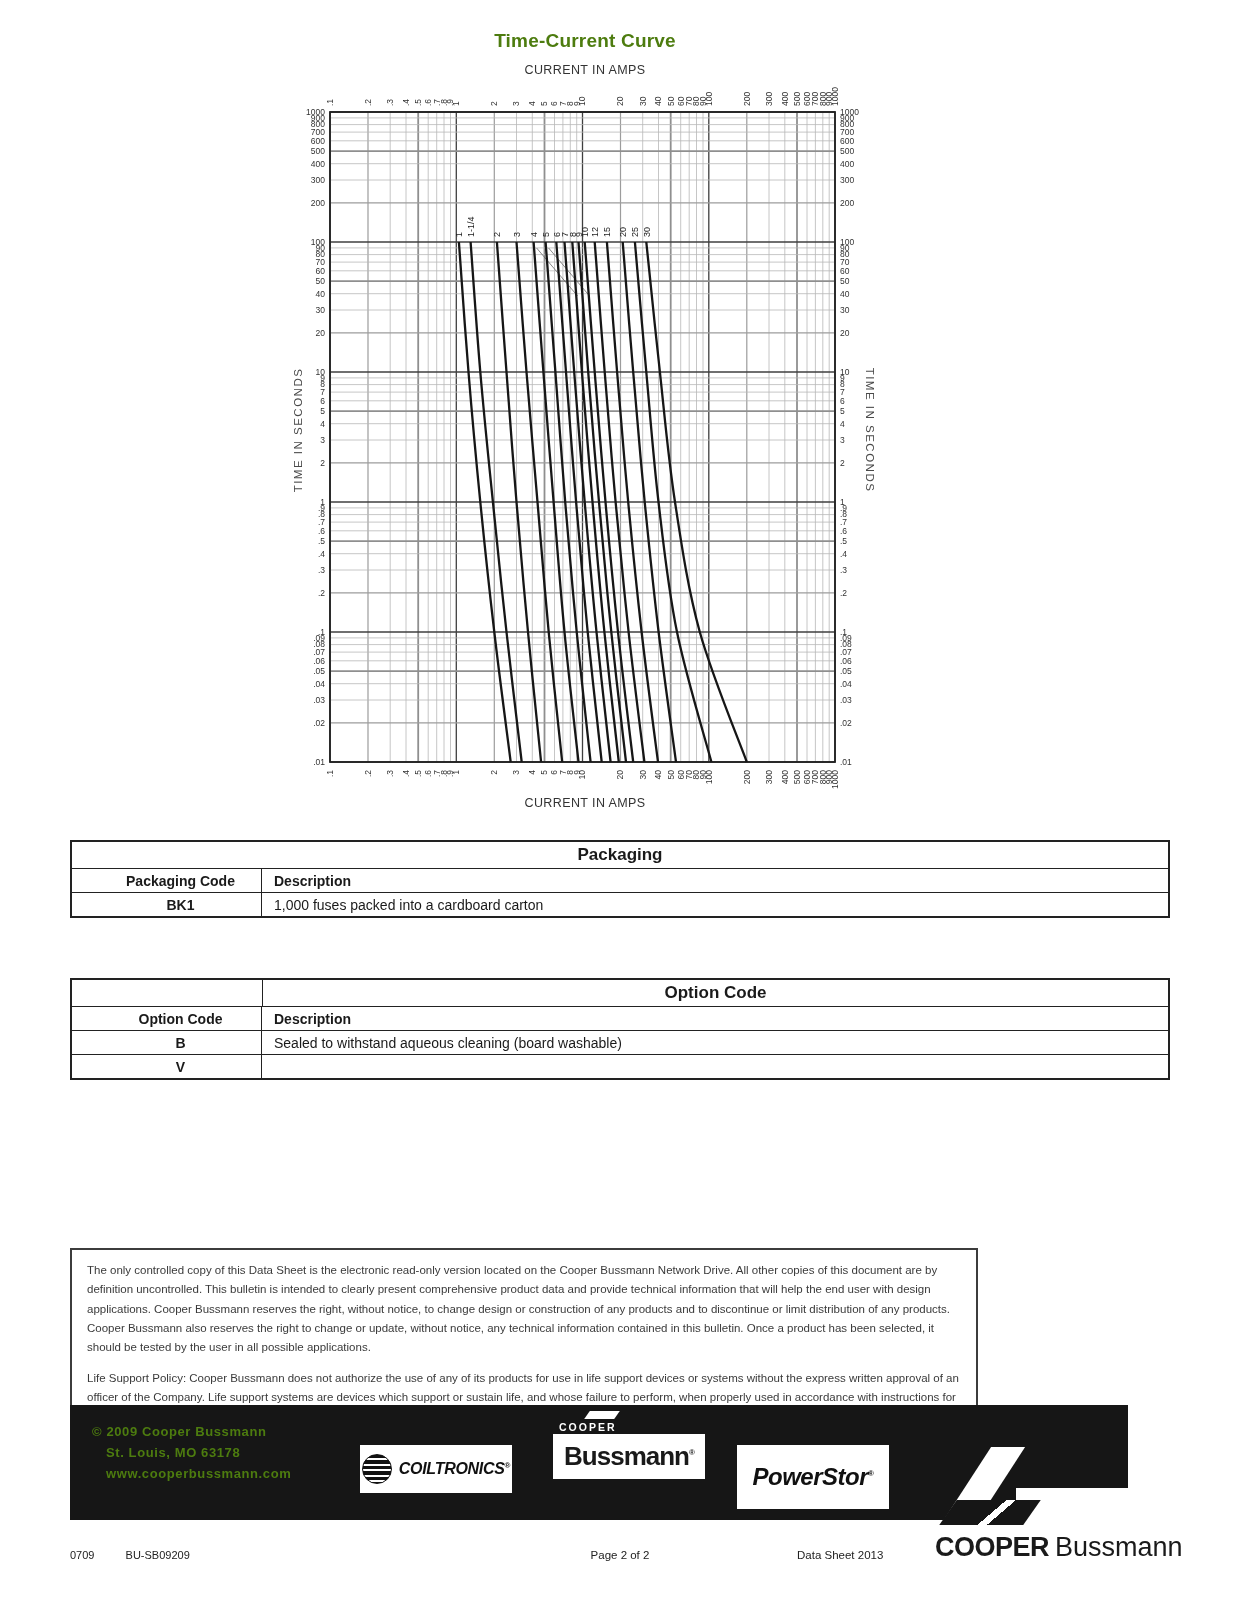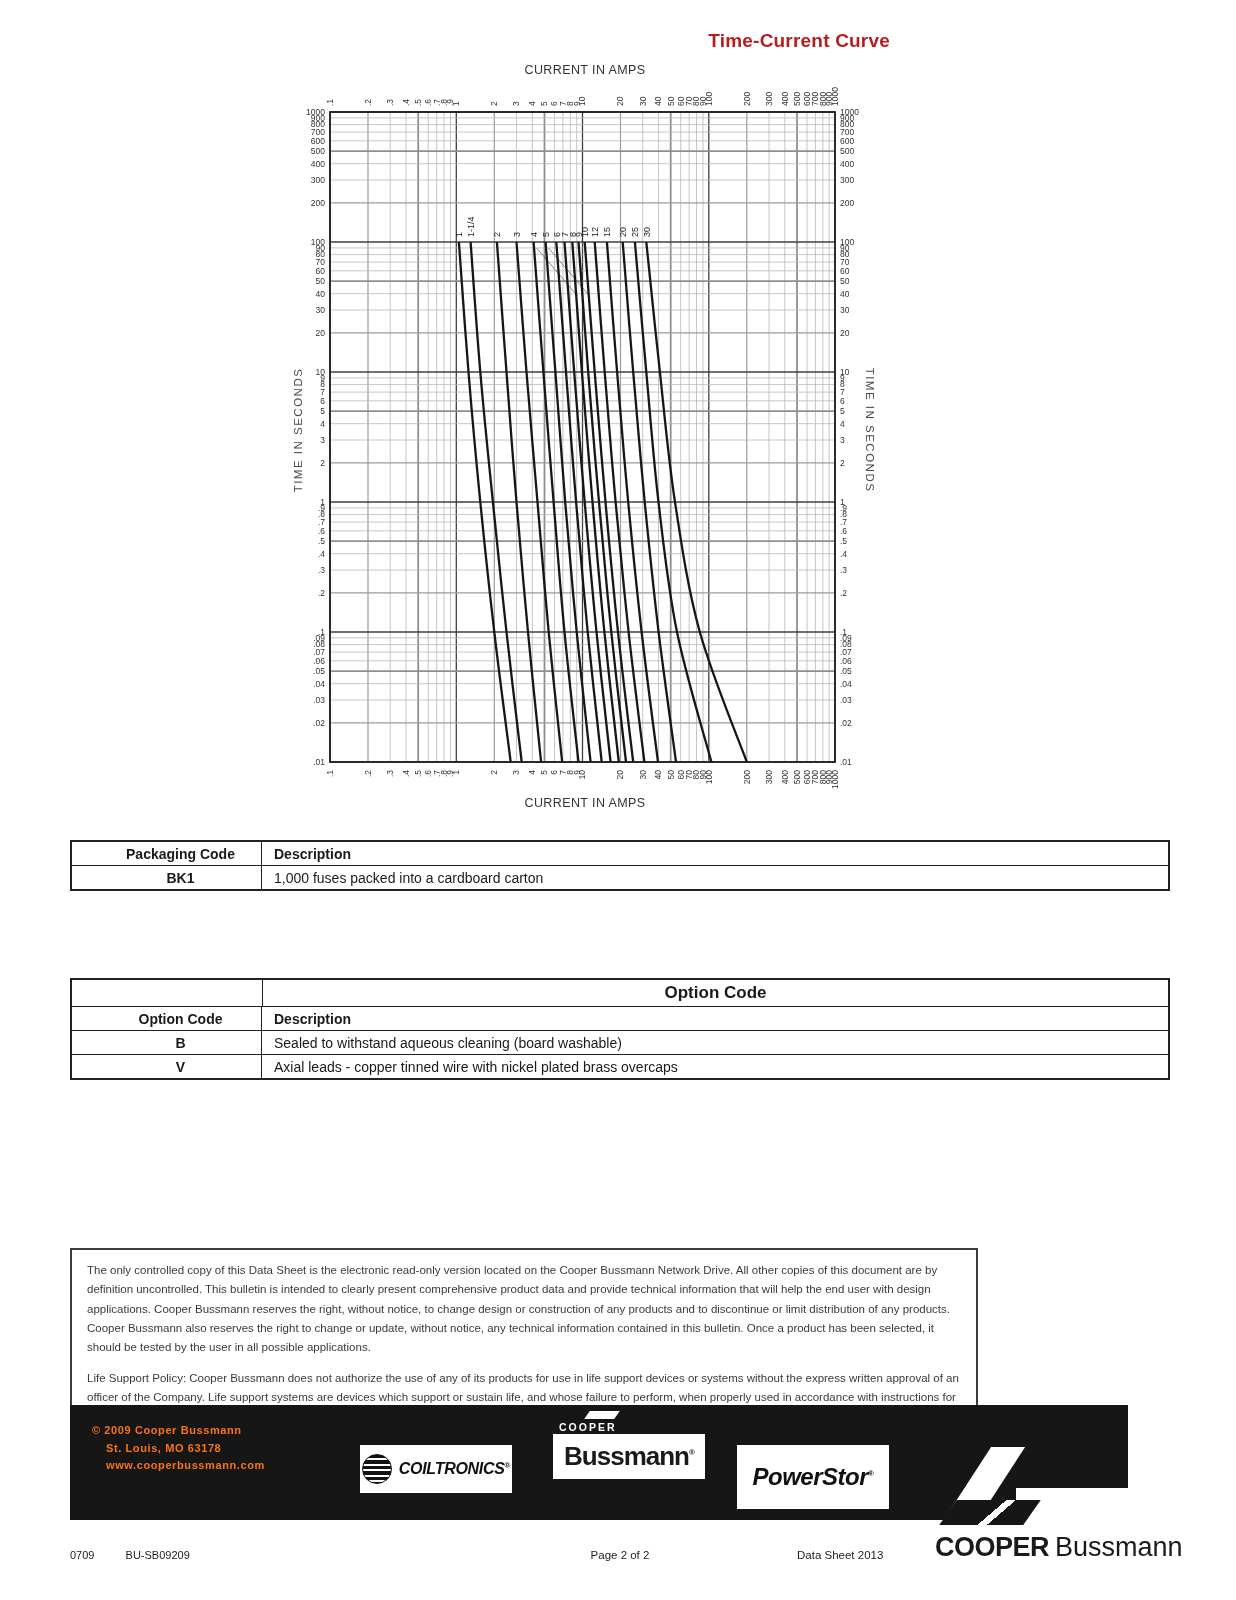--- a/index.html
+++ b/index.html
@@ -3,22 +3,22 @@
 <meta charset="utf-8">
 <style>
   html,body{margin:0;padding:0;}
   body{
     width:1236px;height:1600px;position:relative;background:#ffffff;
     font-family:"Liberation Sans", sans-serif;color:#1a1a1a;overflow:hidden;
   }
   .abs{position:absolute;}
 
   
-  .chart-title{left:280px;top:30px;width:610px;text-align:right;
-    font-size:19px;font-weight:bold;color:#b91c1c;letter-spacing:.2px;}
+  .chart-title{left:280px;top:30px;width:610px;text-align:center;
+    font-size:19px;font-weight:bold;color:#4d7c0f;letter-spacing:.2px;}
   .chart-caption-top{left:280px;top:63px;width:610px;text-align:center;
     font-size:12.5px;color:#333;letter-spacing:.4px;}
   .chart-caption-bottom{left:280px;top:796px;width:610px;text-align:center;
     font-size:12.5px;color:#333;letter-spacing:.4px;}
   svg text{font-family:"Liberation Sans", sans-serif;}
 
   
   .dtable{left:70px;width:1096px;border:2px solid #222;background:#fff;}
   .dtable .trow{display:flex;border-top:1.6px solid #222;}
   .dtable .trow:first-child{border-top:none;}
@@ -37,21 +37,21 @@
   .legal-box{left:70px;top:1248px;width:908px;box-sizing:border-box;
     border:2px solid #3c3c3c;padding:11px 15px 8px 15px;background:#fff;}
   .legal-box p{margin:0 0 11px 0;font-size:11.5px;line-height:1.68;color:#3a3a3a;}
   .legal-box p:last-child{margin-bottom:2px;}
 
   
   .footer-bar{left:70px;top:1405px;width:1058px;height:115px;background:#161616;}
   .bar-slash{position:absolute;left:888px;top:42px;width:34px;height:102px;
     background:#fff;transform:skewX(-33deg);}
   .bar-corner-trim{position:absolute;left:946px;top:83px;width:112px;height:32px;background:#fff;}
-  .copyright{position:absolute;left:22px;top:17px;color:#f97316;font-size:11px;
+  .copyright{position:absolute;left:22px;top:17px;color:#4d7c0f;font-size:13px;
     font-weight:bold;letter-spacing:.6px;line-height:1.6;}
   .logo-box{position:absolute;background:#fff;display:flex;align-items:center;
     justify-content:center;color:#111;}
   .coiltronics-box{left:290px;top:40px;width:152px;height:48px;gap:7px;}
   .coil-disc{width:30px;height:30px;border-radius:50%;flex:none;
     background:repeating-linear-gradient(to bottom,#111 0 3.5px,#fff 3.5px 5.5px);
     border:1px solid #111;box-sizing:border-box;}
   .coil-word{font-size:16px;font-weight:bold;font-style:italic;letter-spacing:-.3px;}
   .bussmann-wrap{position:absolute;left:483px;top:14px;width:152px;}
   .cooper-tab{position:relative;width:74px;height:15px;margin-left:6px;
@@ -370,20 +370,23 @@
     <text transform="translate(375.9,157.0) rotate(-90)" font-size="9" fill="#222" text-anchor="start">20</text>
     <path d="M384.9,162.0C386.8,183.7 392.3,248.7 396.3,292.0C400.2,335.3 403.4,378.7 408.5,422.0C413.6,465.3 418.1,508.7 427.0,552.0C435.8,595.3 455.7,660.3 461.4,682.0" fill="none" stroke="#161616" stroke-width="2.3" stroke-linecap="butt"></path>
     <text transform="translate(388.1,157.0) rotate(-90)" font-size="9" fill="#222" text-anchor="start">25</text>
     <path d="M396.3,162.0C398.5,183.7 405.1,248.7 409.9,292.0C414.6,335.3 418.3,378.7 425.0,422.0C431.6,465.3 437.9,508.7 449.8,552.0C461.8,595.3 488.9,660.3 496.8,682.0" fill="none" stroke="#161616" stroke-width="2.3" stroke-linecap="butt"></path>
     <text transform="translate(399.5,157.0) rotate(-90)" font-size="9" fill="#222" text-anchor="start">30</text>
   </svg>
 
 <div class="abs chart-caption-bottom">CURRENT IN AMPS</div>
 
 <div class="abs dtable" style="top:840px;">
+  <div class="trow t-title">
+    <div class="title-text">Packaging</div>
+  </div>
   <div class="trow hdr">
     <div class="cell c-code">Packaging Code</div>
     <div class="cell c-desc">Description</div>
   </div>
   <div class="trow">
     <div class="cell c-code">BK1</div>
     <div class="cell c-desc">1,000 fuses packed into a cardboard carton</div>
   </div>
 </div>
 
@@ -395,21 +398,20 @@
   <div class="trow hdr">
     <div class="cell c-code">Option Code</div>
     <div class="cell c-desc">Description</div>
   </div>
   <div class="trow">
     <div class="cell c-code">B</div>
     <div class="cell c-desc">Sealed to withstand aqueous cleaning (board washable)</div>
   </div>
   <div class="trow">
     <div class="cell c-code">V</div>
-    <div class="cell c-desc">Axial leads - copper tinned wire with nickel plated brass overcaps</div>
   </div>
 </div>
 
 <div class="abs legal-box">
   <p>The only controlled copy of this Data Sheet is the electronic read-only version located on the Cooper Bussmann Network Drive. All other copies of this document are by definition uncontrolled. This bulletin is intended to clearly present comprehensive product data and provide technical information that will help the end user with design applications. Cooper Bussmann reserves the right, without notice, to change design or construction of any products and to discontinue or limit distribution of any products. Cooper Bussmann also reserves the right to change or update, without notice, any technical information contained in this bulletin. Once a product has been selected, it should be tested by the user in all possible applications.</p>
   <p>Life Support Policy: Cooper Bussmann does not authorize the use of any of its products for use in life support devices or systems without the express written approval of an officer of the Company. Life support systems are devices which support or sustain life, and whose failure to perform, when properly used in accordance with instructions for use provided in the labeling, can be reasonably expected to result in significant injury to the user.</p>
 </div>
 
 <div class="abs footer-bar">
   <div class="copyright">

